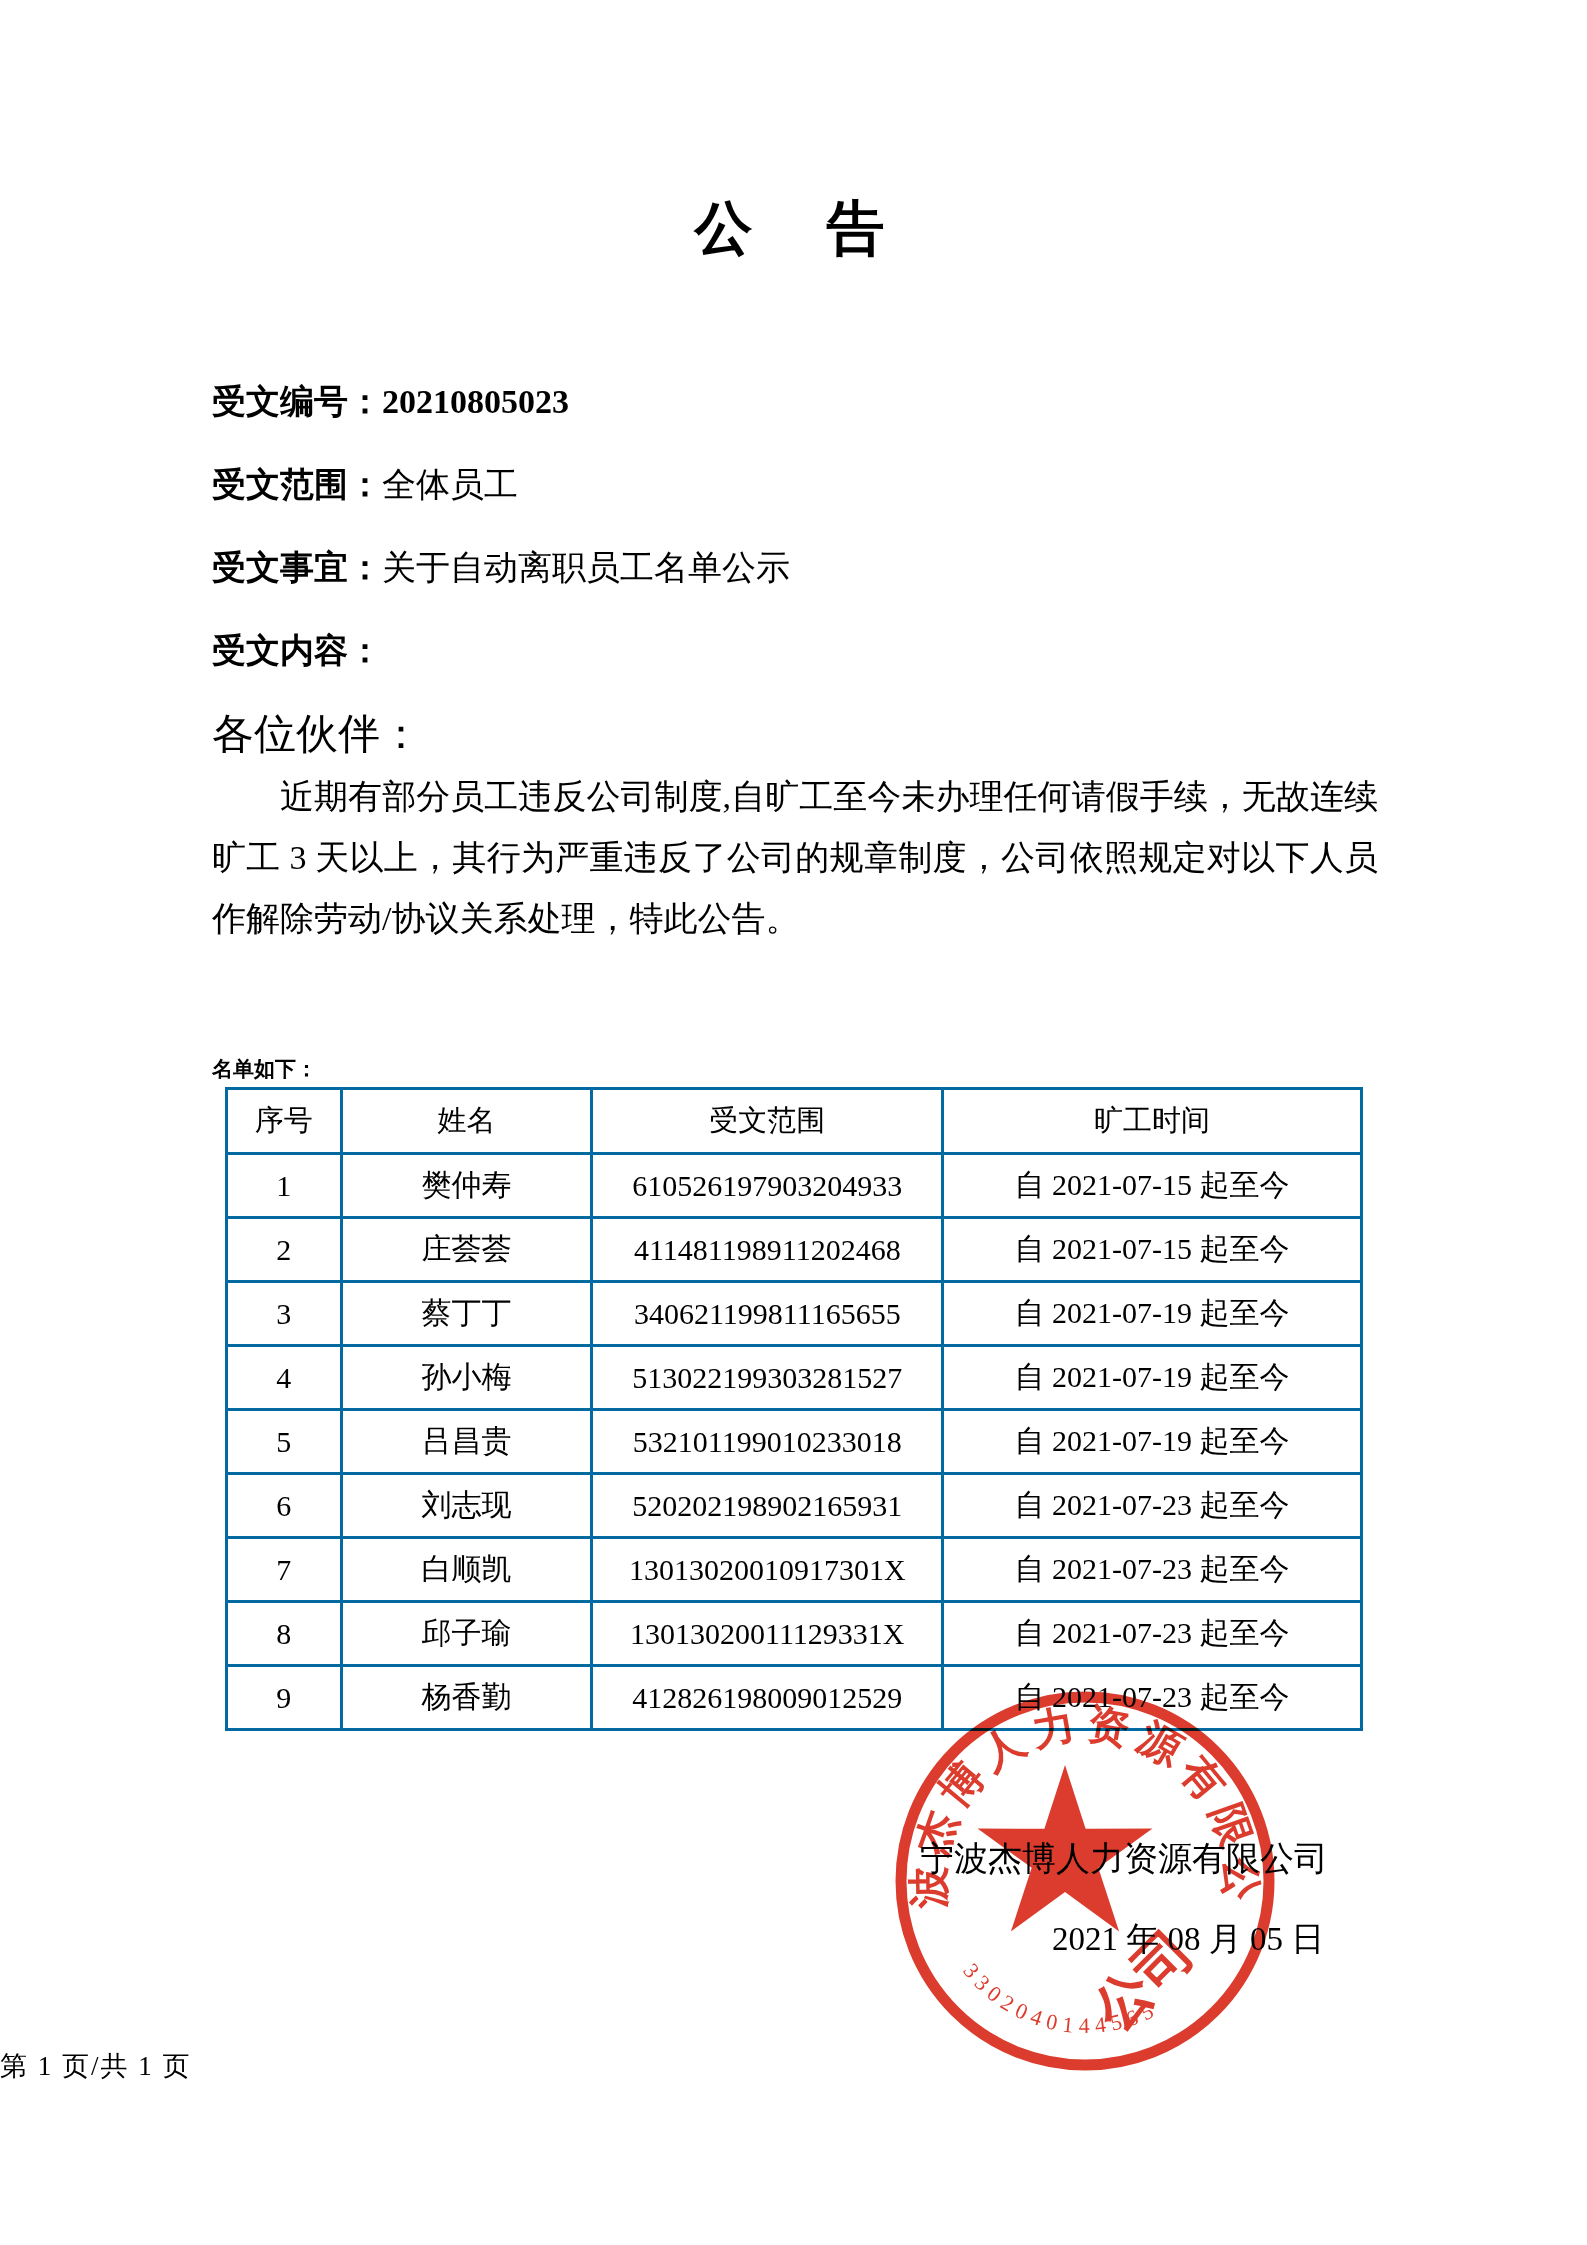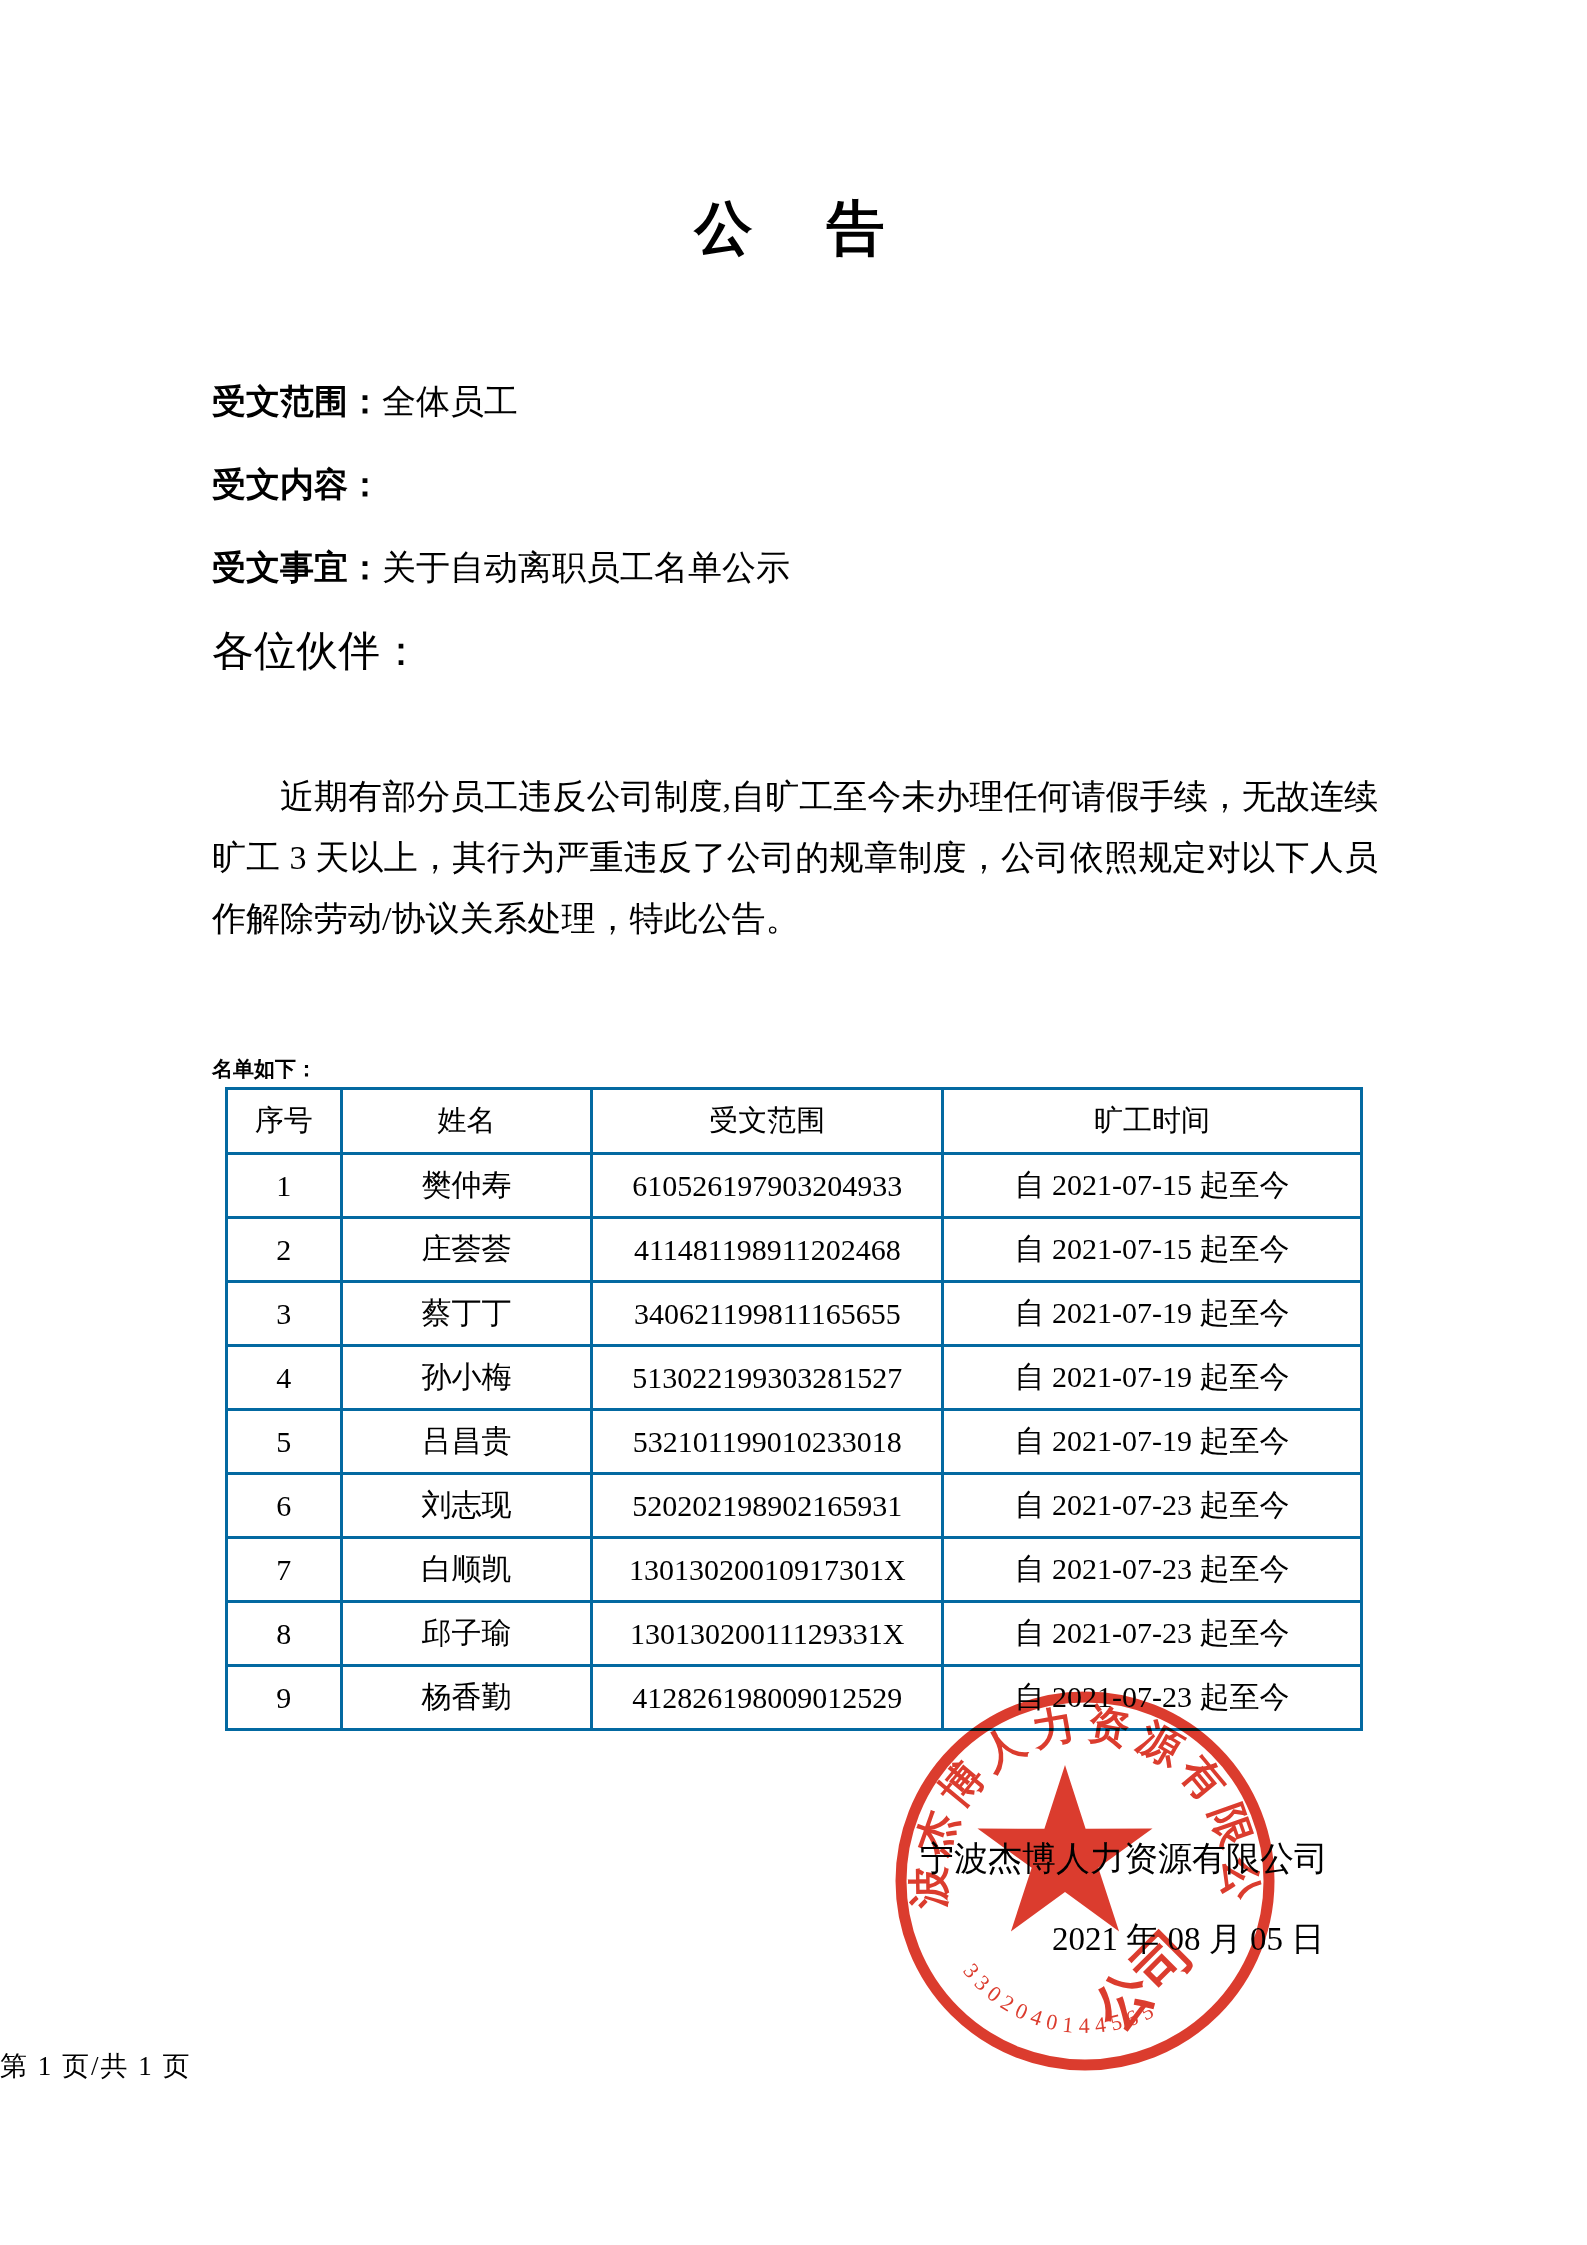--- a/index.html
+++ b/index.html
@@ -70,30 +70,34 @@
 </head>
 <body>
 
 <div class="page">
 
   <div class="doc-title">公　告</div>
 
   <div class="meta">
     <div>
         <div class="meta-row">
+          <span class="meta-label">受文编号：</span>
+          <span class="meta-value bold">20210805023</span>
+        </div>
+        <div class="meta-row">
           <span class="meta-label">受文范围：</span>
           <span class="meta-value">全体员工</span>
         </div>
         <div class="meta-row">
+          <span class="meta-label">受文事宜：</span>
+          <span class="meta-value">关于自动离职员工名单公示</span>
+        </div>
+        <div class="meta-row">
           <span class="meta-label">受文内容：</span>
           <span class="meta-value"></span>
-        </div>
-        <div class="meta-row">
-          <span class="meta-label">受文事宜：</span>
-          <span class="meta-value">关于自动离职员工名单公示</span>
         </div>
       </div>
     <div class="salutation">各位伙伴：</div>
   </div>
 
   <div class="paragraph">近期有部分员工违反公司制度,自旷工至今未办理任何请假手续，无故连续旷工 3 天以上，其行为严重违反了公司的规章制度，公司依照规定对以下人员作解除劳动/协议关系处理，特此公告。</div>
 
   <div class="list-heading">名单如下：</div>
 
   <table class="roster">

